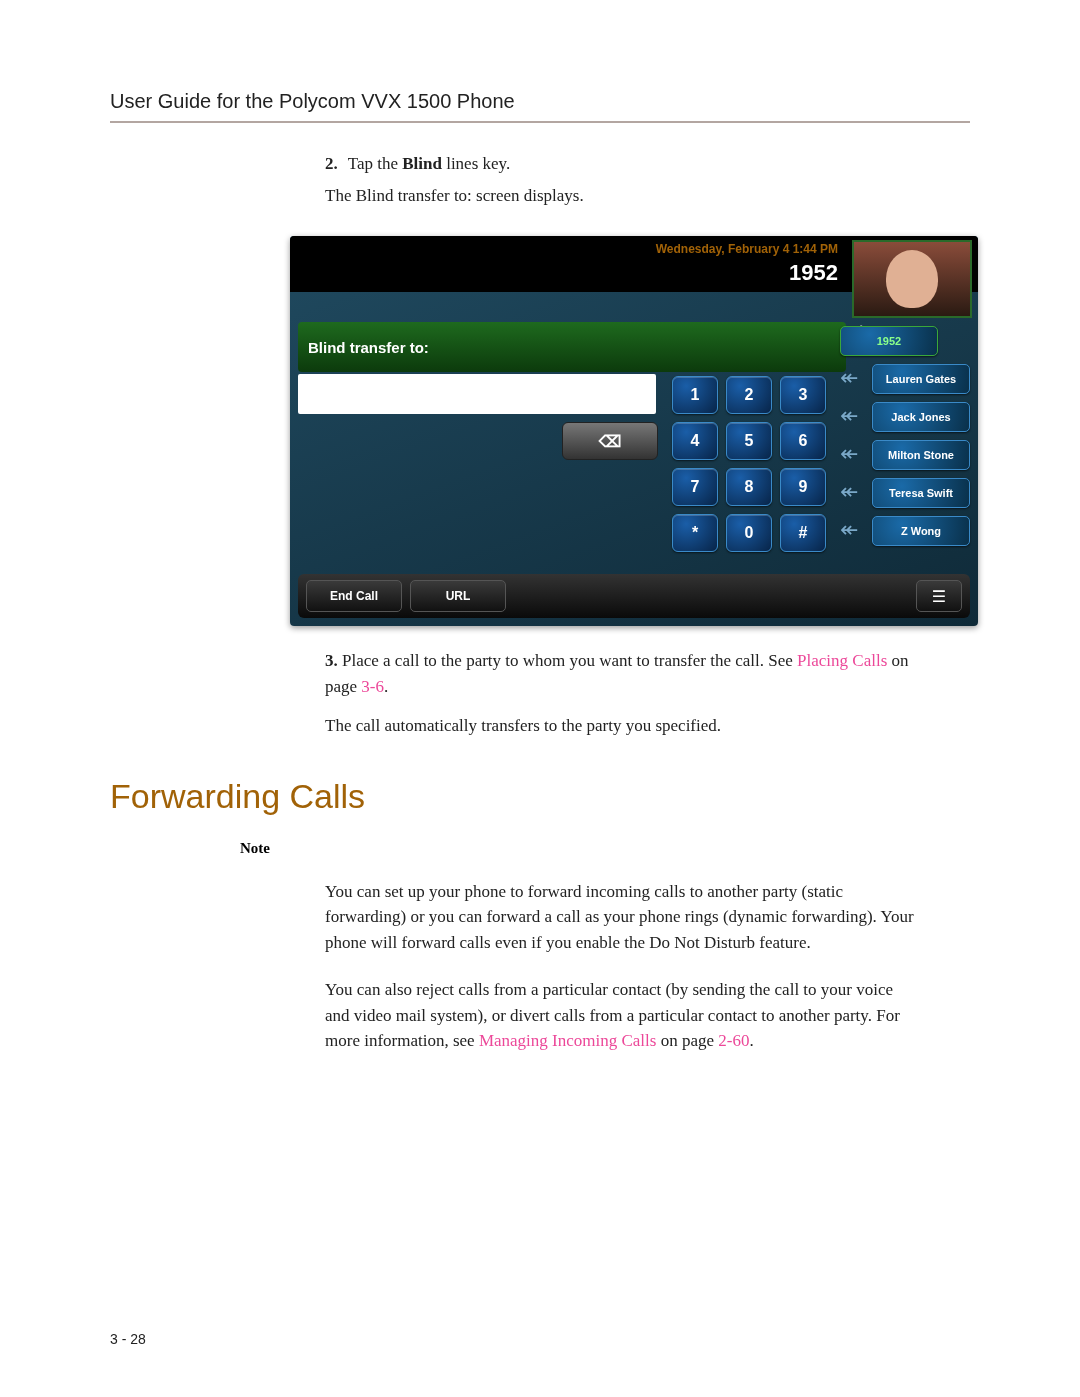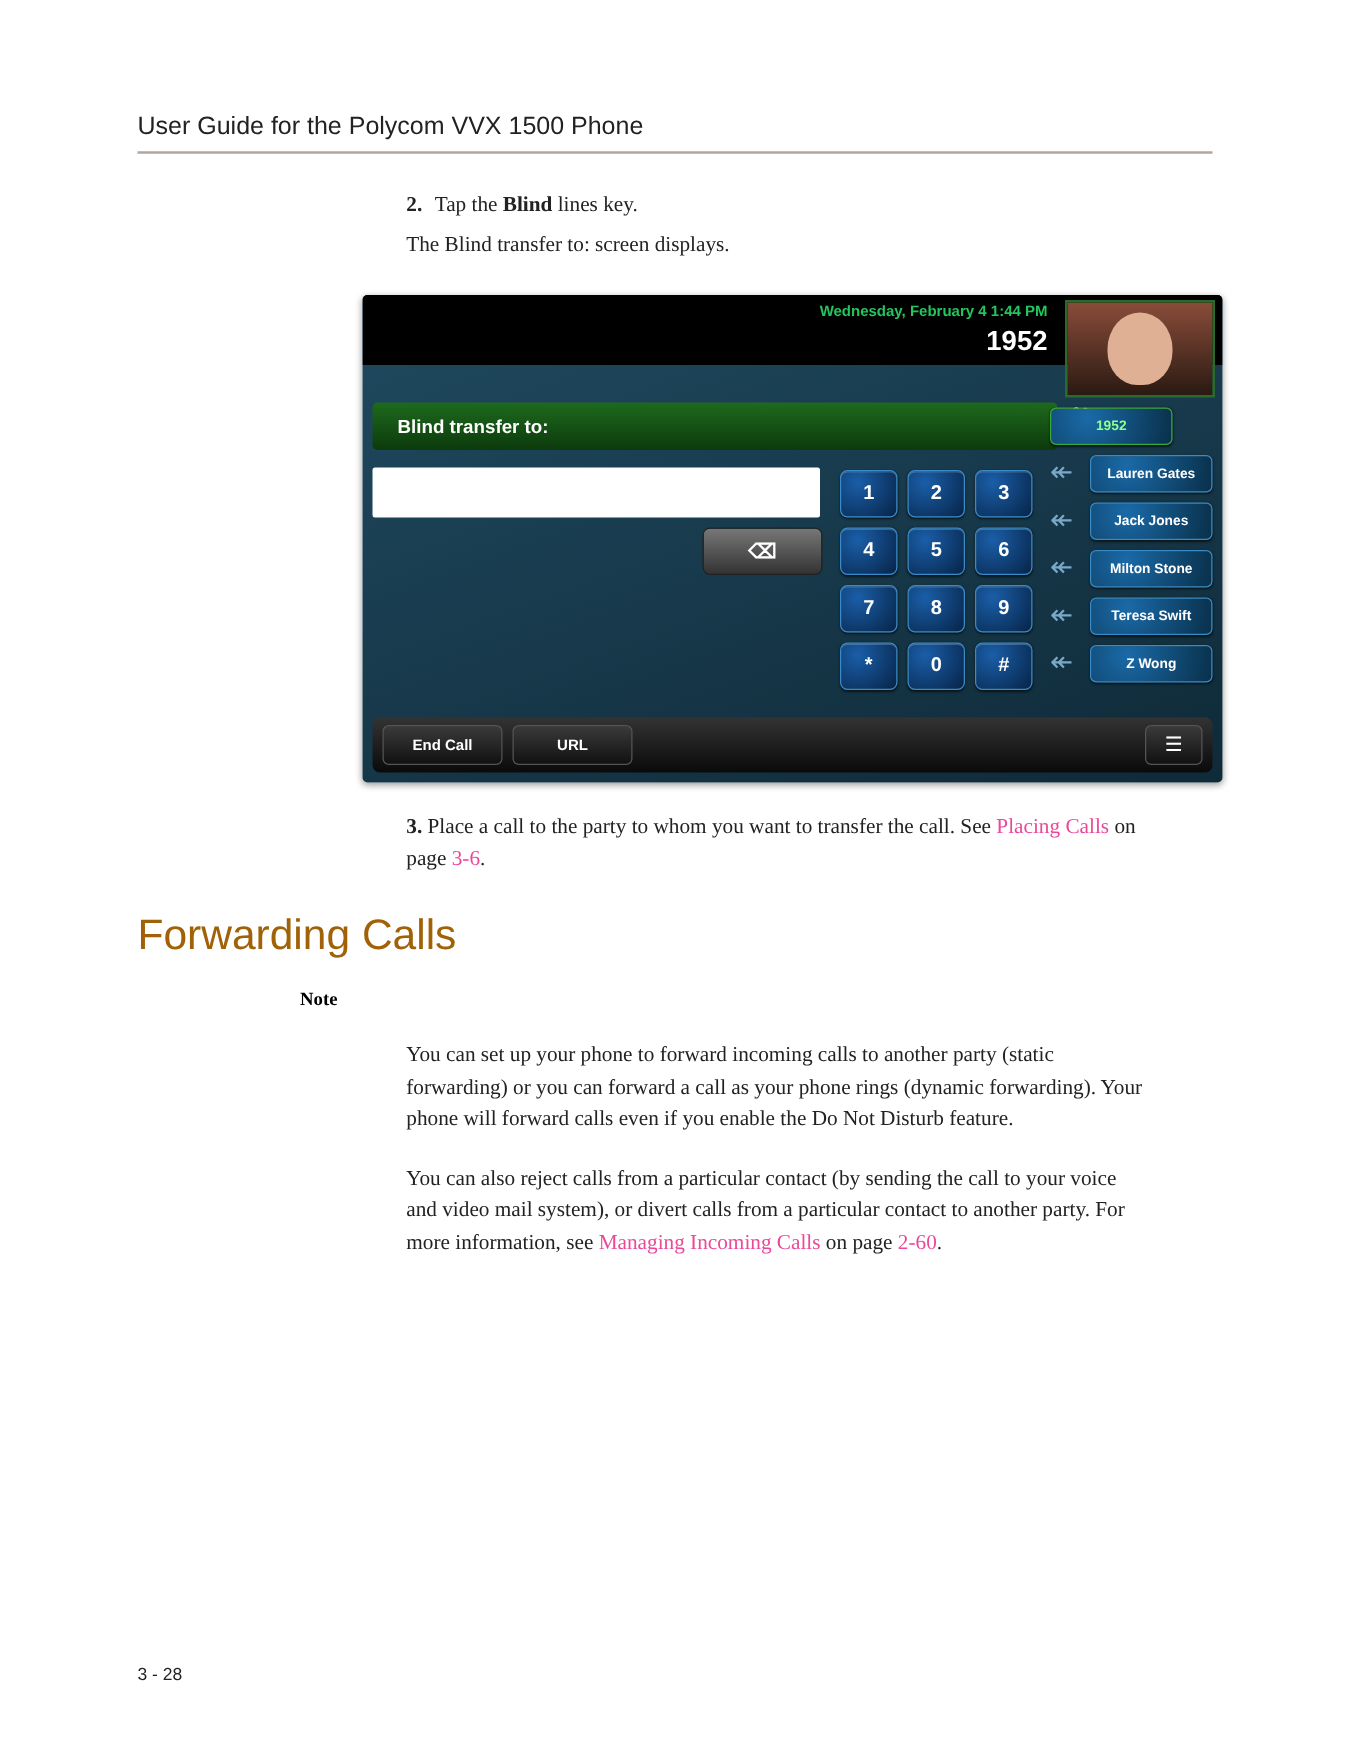--- a/index.html
+++ b/index.html
@@ -59,21 +59,21 @@
   .phone-header {
     height: 52px;
     background: #000;
     display: flex;
     align-items: flex-end;
     justify-content: flex-end;
     padding: 0 140px 4px 0;
     position: relative;
   }
   .phone-header .dt {
-    color: #22c55e;
+    color: #a16207;
     font-size: 12px;
     font-weight: bold;
     position: absolute;
     top: 6px;
     right: 140px;
   }
   .phone-header .ext {
     color: #fff;
     font-size: 22px;
     font-weight: bold;
@@ -100,29 +100,29 @@
     height: 58px;
     background: #e0b094;
     border-radius: 50% 50% 46% 46%;
   }
 
   .greenbar {
     position: absolute;
     top: 86px;
     left: 8px;
     width: 548px;
-    height: 38px;
+    height: 50px;
     background: linear-gradient(180deg, #1e6a1e 0%, #0c3a0c 100%);
     border-radius: 4px;
     color: #fff;
     font-weight: bold;
     font-size: 15px;
     display: flex;
     align-items: center;
-    padding-left: 20px;
+    padding-left: 10px;
     box-sizing: border-box;
   }
   .scissors {
     position: absolute;
     top: 84px;
     left: 562px;
     color: #eee;
     font-size: 26px;
     transform: rotate(95deg);
   }
@@ -404,20 +404,21 @@
         <span>☰</span>
       </div>
     </div>
   </div>
 
   <div class="body-text step3-wrap">
     <span class="num" style="font-weight:bold;">3.</span>
     <span>Place a call to the party to whom you want to transfer the call. See </span><span class="link">Placing Calls</span><span> on page </span><span class="link">3-6</span><span>.</span>
   </div>
 
+  <div class="body-text followup">The call automatically transfers to the party you specified.</div>
 
   <h2 class="section">Forwarding Calls</h2>
 
   <div class="note-row">
     <div class="note-label">Note</div>
   </div>
 
   <div class="para">You can set up your phone to forward incoming calls to another party (static forwarding) or you can forward a call as your phone rings (dynamic forwarding). Your phone will forward calls even if you enable the Do Not Disturb feature.</div>
 
   <div class="para">

